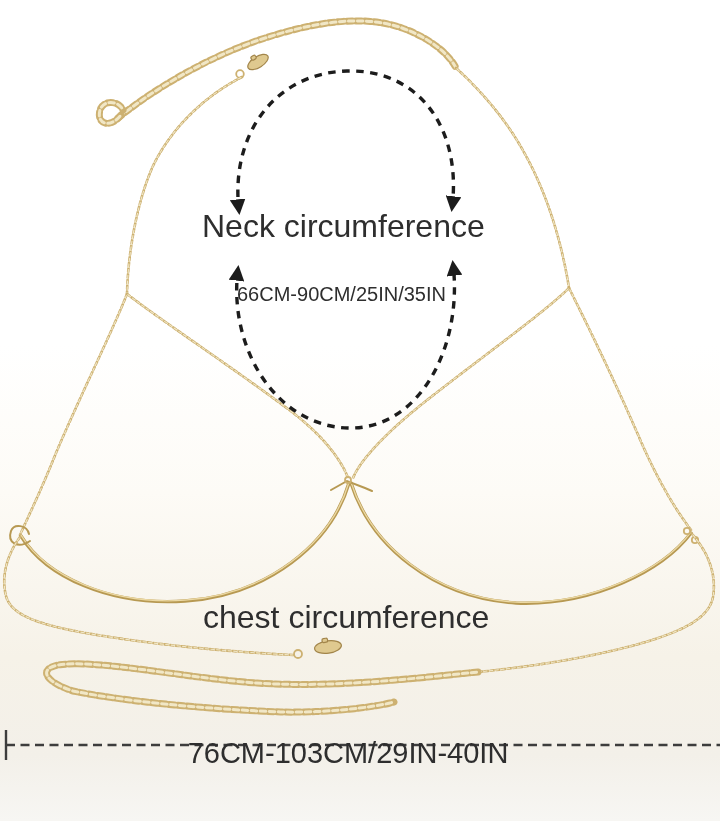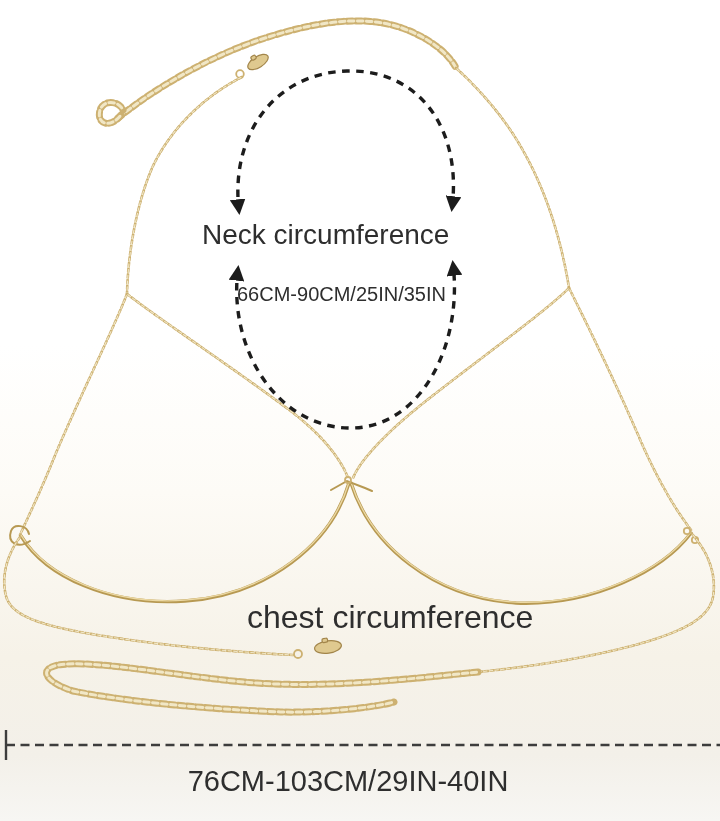--- a/index.html
+++ b/index.html
@@ -22,24 +22,24 @@
     font-family:"Liberation Sans", sans-serif;
   }
   .stage svg{position:absolute;left:0;top:0;}
   .lbl{
     position:absolute;
     color:var(--label-ink);
     white-space:nowrap;
     line-height:1;
     font-family:"Liberation Sans", sans-serif;
   }
-  .lbl.neck{left:202px;top:221px;font-size:28px;}
+  .lbl.neck{left:202px;top:210px;font-size:32px;}
   .lbl.neckrange{left:237px;top:284px;font-size:20px;text-align:center;}
-  .lbl.chest{left:203px;top:601px;font-size:32px;margin-left:44px;}
-  .lbl.bandrange{left:0;top:767px;width:696px;text-align:center;font-size:29px;}
+  .lbl.chest{left:203px;top:601px;font-size:32px;}
+  .lbl.bandrange{left:0;top:739px;width:696px;text-align:center;font-size:29px;}
   
   .cth{fill:none;stroke:var(--chain-gold);stroke-width:7;stroke-dasharray:5.5 3.5;stroke-linecap:round;}
   .cth2{fill:none;stroke:var(--chain-gold-light);stroke-width:3;stroke-dasharray:5.5 3.5;stroke-dashoffset:-1.5;stroke-linecap:round;}
   .ctn{fill:none;stroke:var(--chain-gold);stroke-width:2.6;stroke-dasharray:3.5 2.2;stroke-linecap:round;}
   .ctn2{fill:none;stroke:var(--chain-gold-light);stroke-width:1.1;stroke-dasharray:3.5 2.2;stroke-dashoffset:-1.2;stroke-linecap:round;}
   .wire{fill:none;stroke:var(--wire-gold);stroke-width:3.4;stroke-linecap:round;}
   .wire2{fill:none;stroke:var(--wire-gold-light);stroke-width:1.3;stroke-linecap:round;}
   .thinwire{fill:none;stroke:var(--wire-gold);stroke-width:2;stroke-linecap:round;}
   .ring{fill:none;stroke:var(--chain-gold);stroke-width:1.8;}
   .claspbody{fill:#dfc98f;stroke:#a2854a;stroke-width:1.2;}

